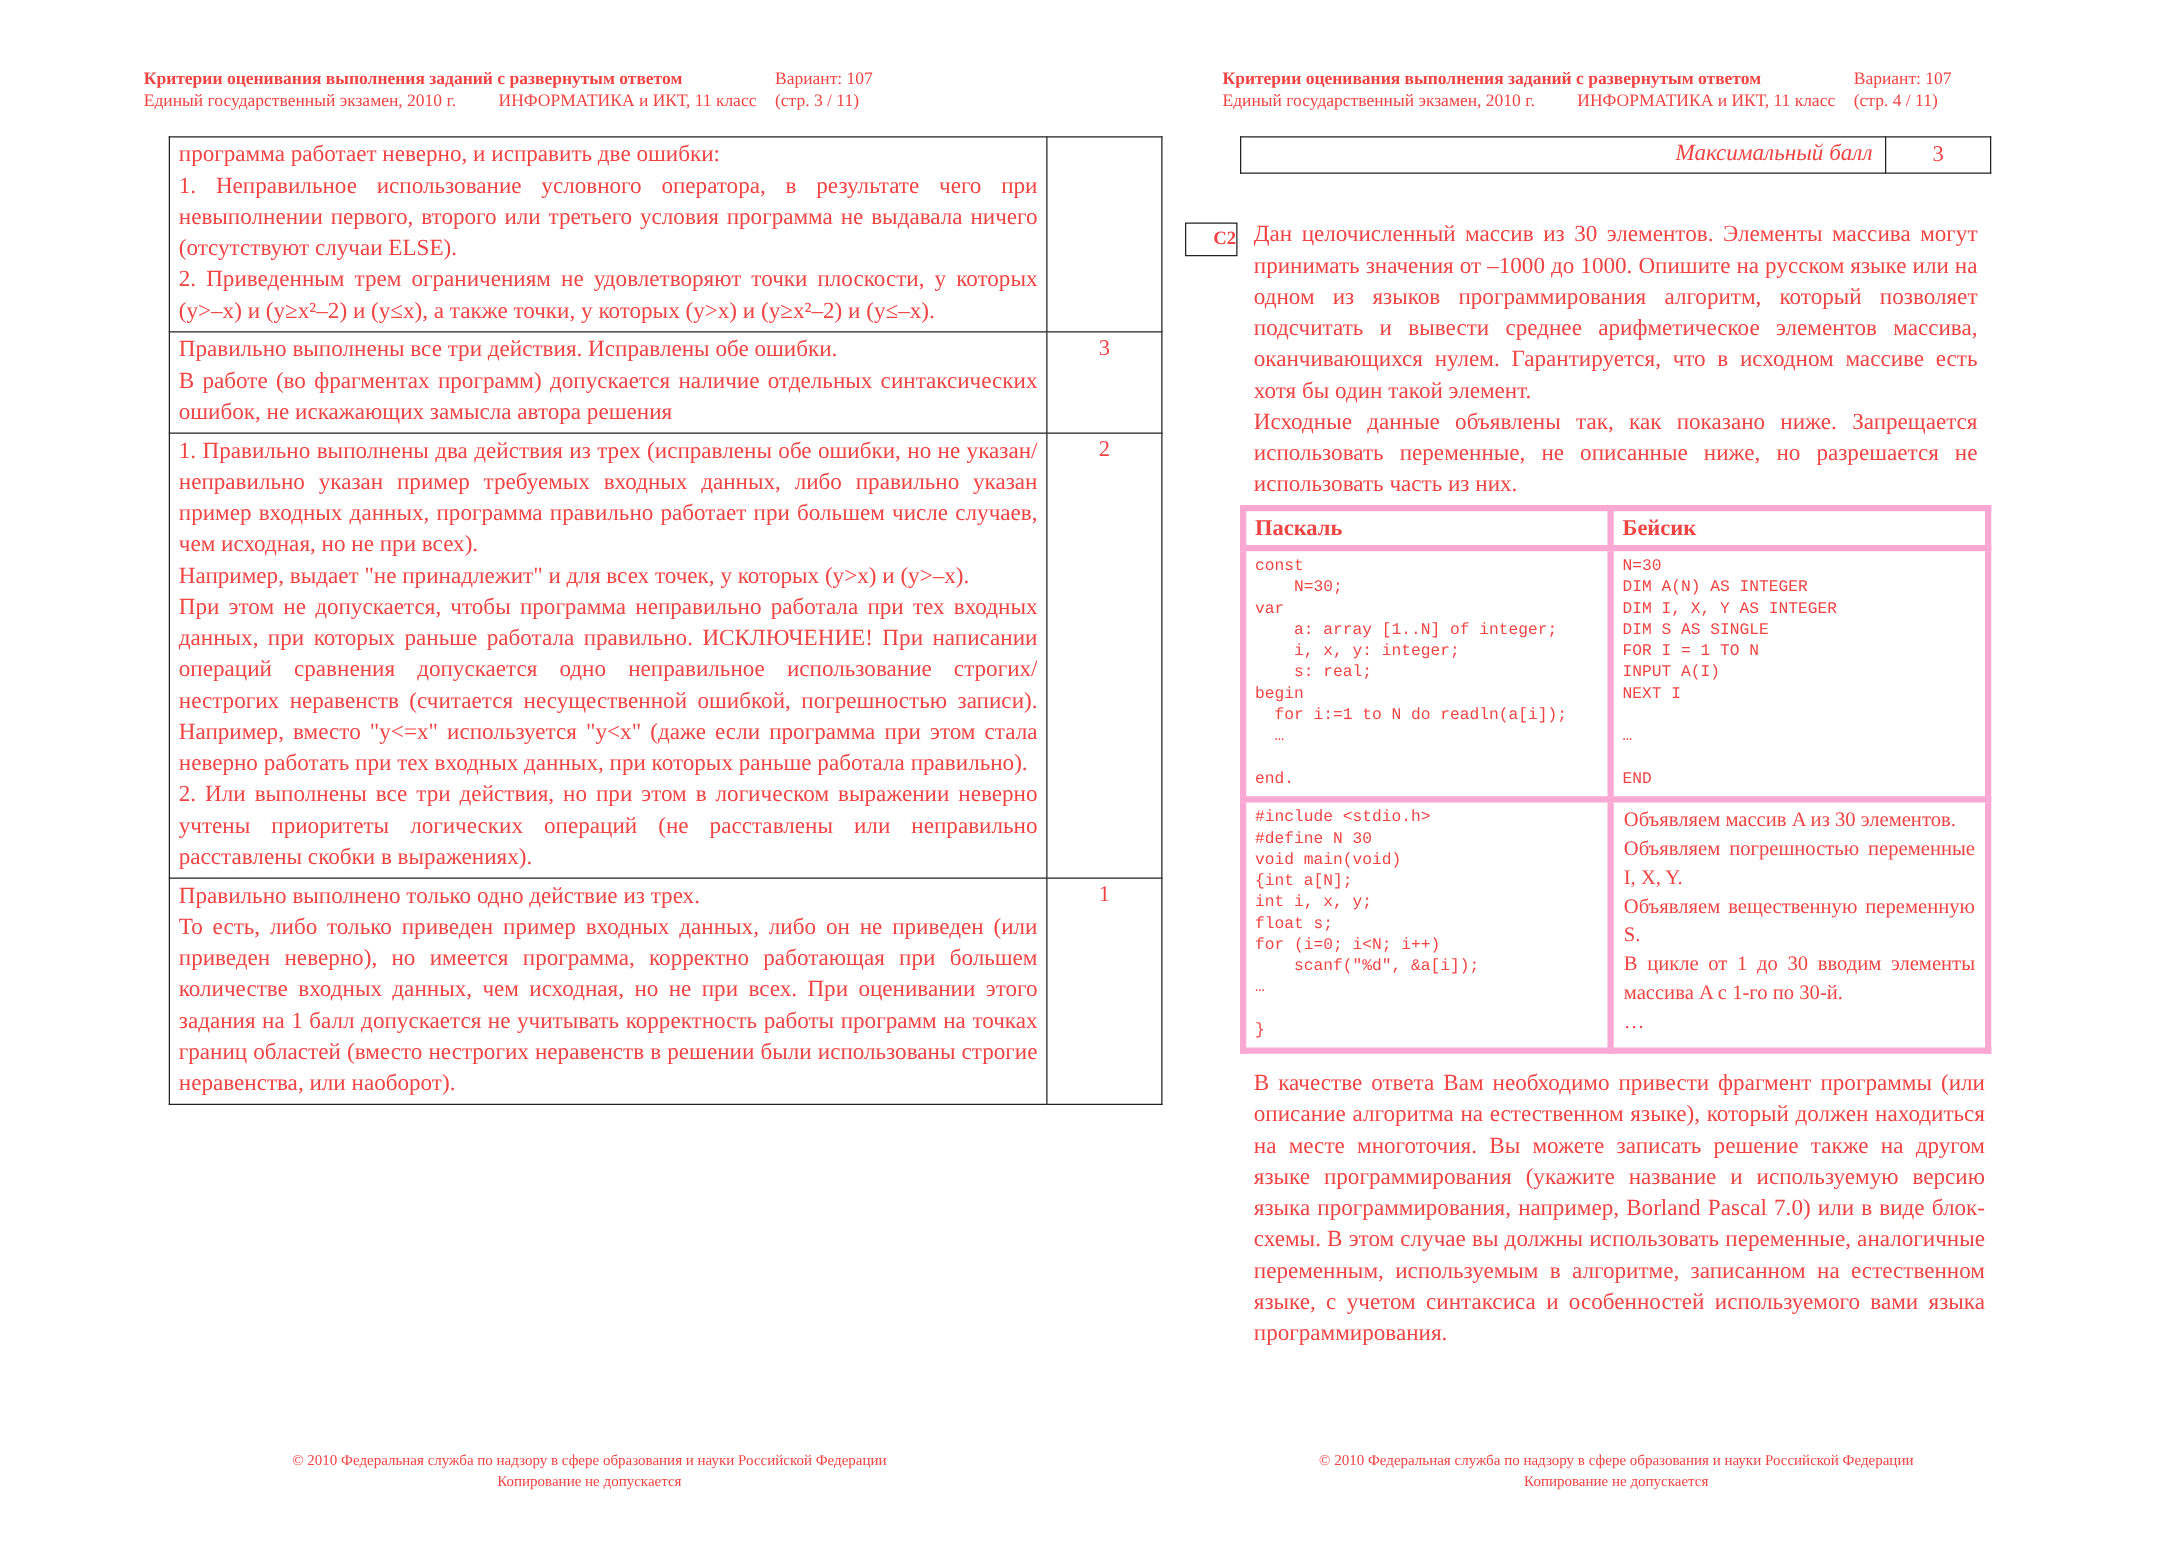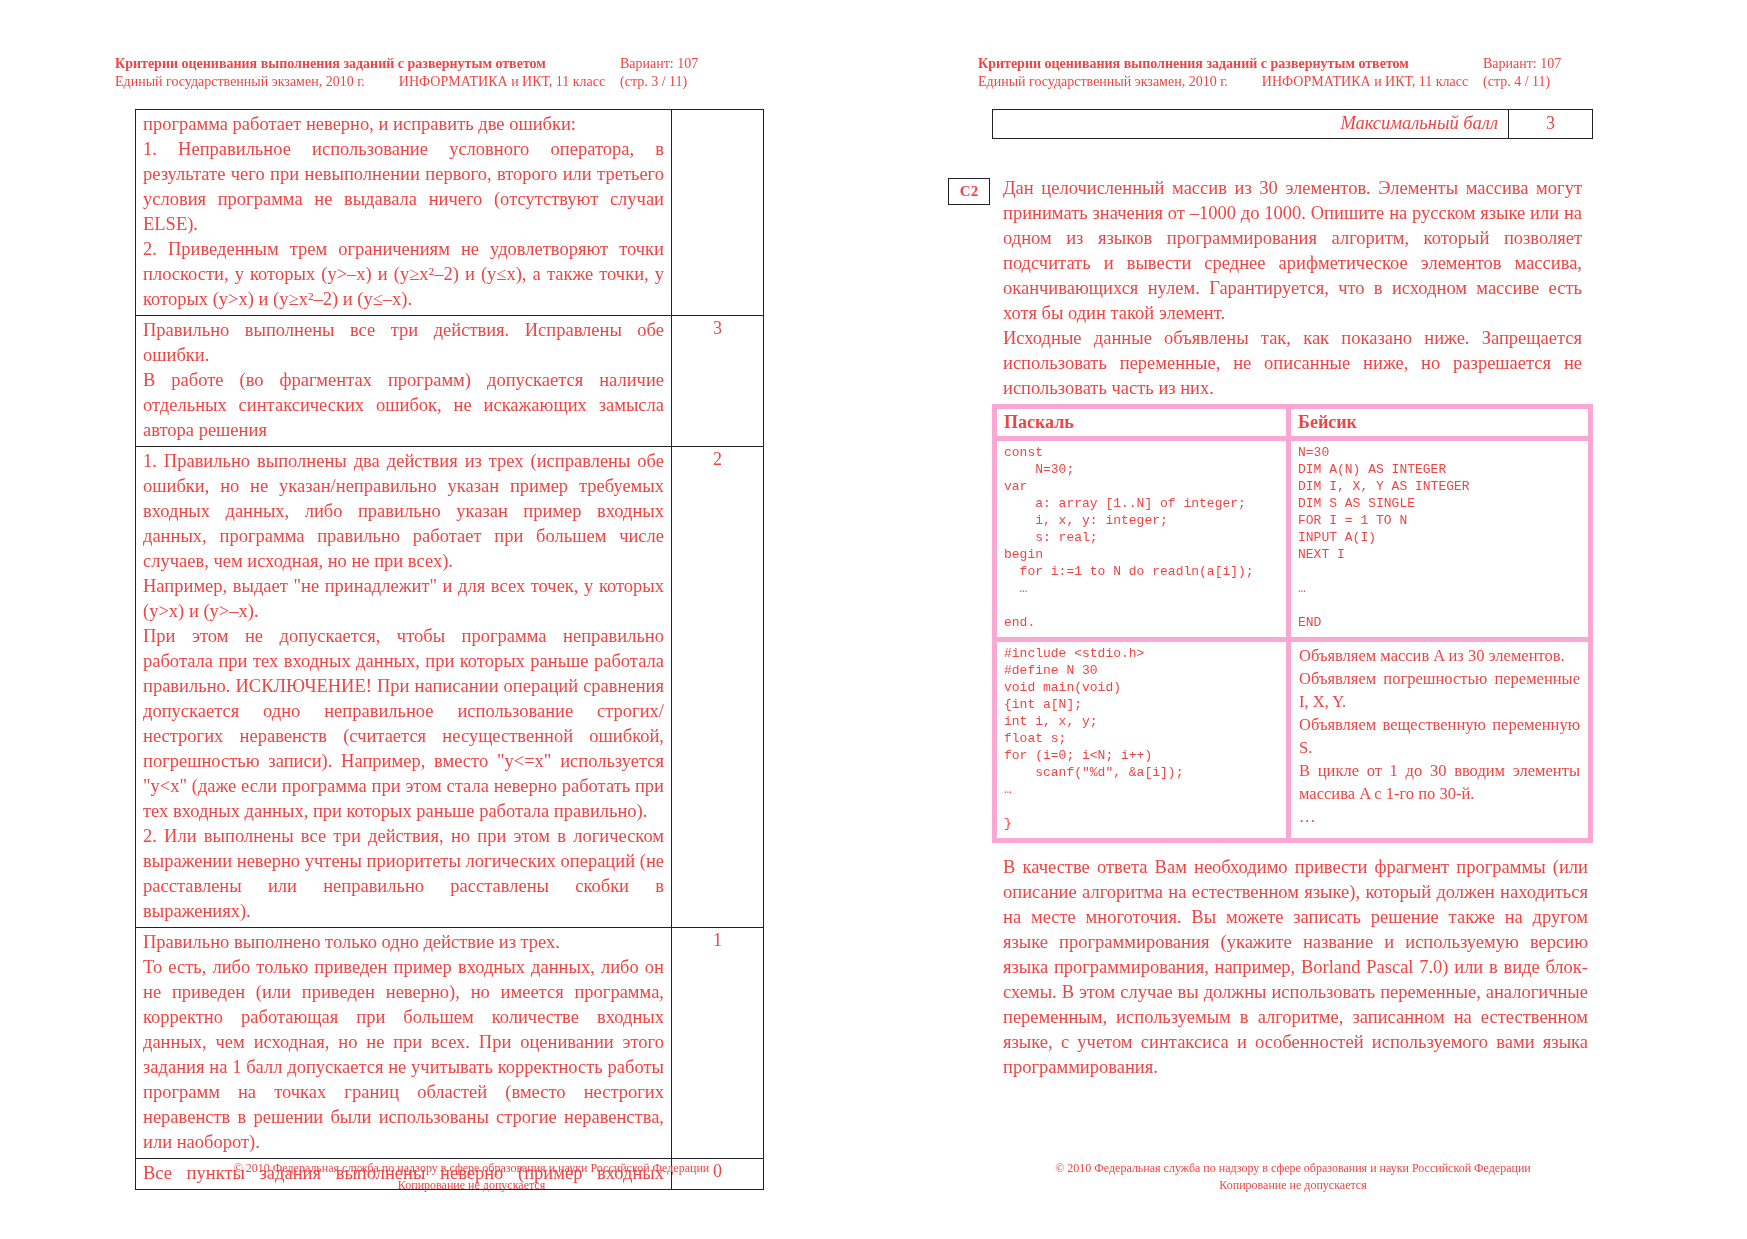--- a/index.html
+++ b/index.html
@@ -12,38 +12,38 @@
   .page-right { left:978px; width:700px; }
 
   
   .page-header { position:relative; height:42px; font-size:14px; line-height:18px; white-space:nowrap; }
   .ph-title { font-weight:bold; }
   .ph-subject { margin-left:34px; }
   .ph-right { position:absolute; top:0; left:505px; }
 
   
   table { border-collapse:collapse; table-layout:fixed; }
-  .criteria-table { margin:12px 0 0 20px; width:629px; }
+  .criteria-table { margin:12px 0 0 20px; width:795px; }
   .criteria-table td { border:1px solid #222; vertical-align:top; }
   .ct-text { padding:2px 7px 3px 7px; font-size:18.5px; line-height:25px; text-align:justify; }
   .ct-text p { margin:0; }
   .ct-score { width:89px; text-align:center; font-size:18px; padding-top:2px; }
   .justify-last { text-align-last:justify; }
   .bold { font-weight:normal; }
 
   .cont-table { margin:12px 0 0 14px; width:601px; }
   .cont-table .ct-score { width:81px; }
   .max-label { text-align:right; font-style:italic; padding:1px 10px 3px 7px; font-size:18.5px; line-height:24px; }
   .cont-table .max-score { padding-top:1px; line-height:24px; }
 
   
   .task { position:relative; margin:37px 0 0 14px; }
   .task-label {
     position:absolute; left:-44px; top:2px; width:40px; height:25px;
-    border:1px solid #222; font-weight:bold; font-size:15px; text-align:center; line-height:25px;
+    border:1px solid #222; font-weight:bold; font-size:15px; text-align:right; line-height:25px;
   }
   .task-body { margin-left:11px; width:579px; font-size:18.5px; line-height:25px; text-align:justify; }
   .task-body p { margin:0; }
 
   
   .code-table { margin:3px 0 0 14px; width:601px; }
   .code-table td { border:5px solid #f9a8d4; vertical-align:top; }
   .code-table col.c1 { width:294px; }
   .code-head td { font-weight:bold; font-size:18px; padding:1px 7px 2px; line-height:24px; }
   .code-cell { padding:3px 7px 6px; }
@@ -105,26 +105,20 @@
           <p>2. Или выполнены все три действия, но при этом в логическом выражении неверно учтены приоритеты логических операций (не расставлены или неправильно расставлены скобки в выражениях).</p>
         </td>
         <td class="ct-score">2</td>
       </tr>
       <tr>
         <td class="ct-text">
           <p>Правильно выполнено только одно действие из трех.</p>
           <p>То есть, либо только приведен пример входных данных, либо он не приведен (или приведен неверно), но имеется программа, корректно работающая при большем количестве входных данных, чем исходная, но не при всех. При оценивании этого задания на 1 балл допускается не учитывать корректность работы программ на точках границ областей (вместо нестрогих неравенств в решении были использованы строгие неравенства, или наоборот).</p>
         </td>
         <td class="ct-score">1</td>
-      </tr>
-      <tr>
-        <td class="ct-text">
-          <p class="justify-last">Все пункты задания выполнены неверно (пример входных</p>
-        </td>
-        <td class="ct-score">0</td>
       </tr>
     </tbody>
       </table>
 
     <footer class="page-footer">
       <div>© 2010  Федеральная служба по надзору в сфере образования и науки Российской Федерации</div>
       <div><span>Копирование </span><span class="bold">не допускается</span></div>
     </footer>
   </section>
 

